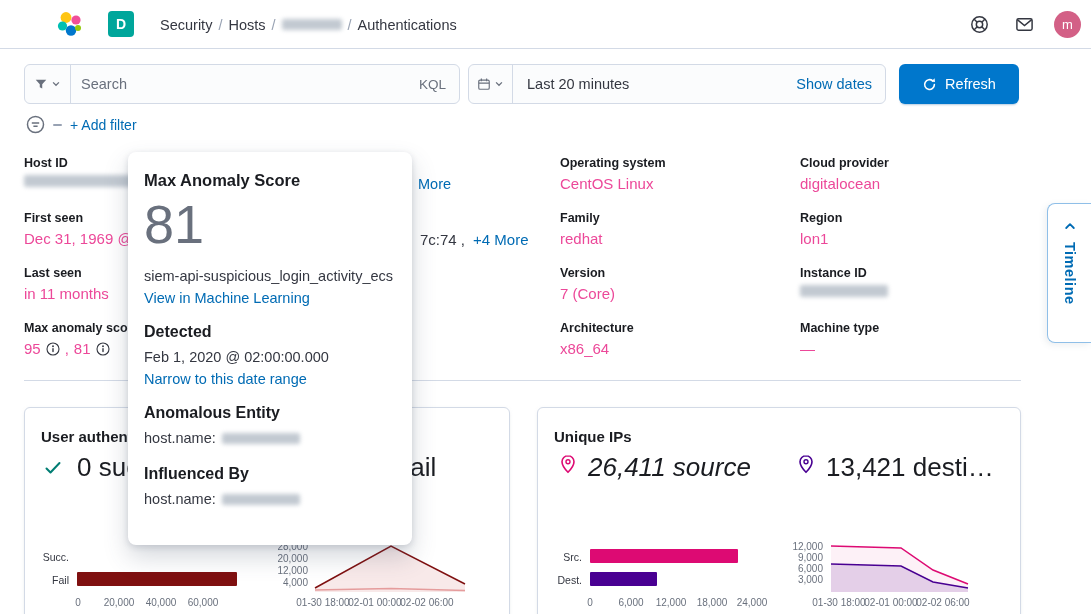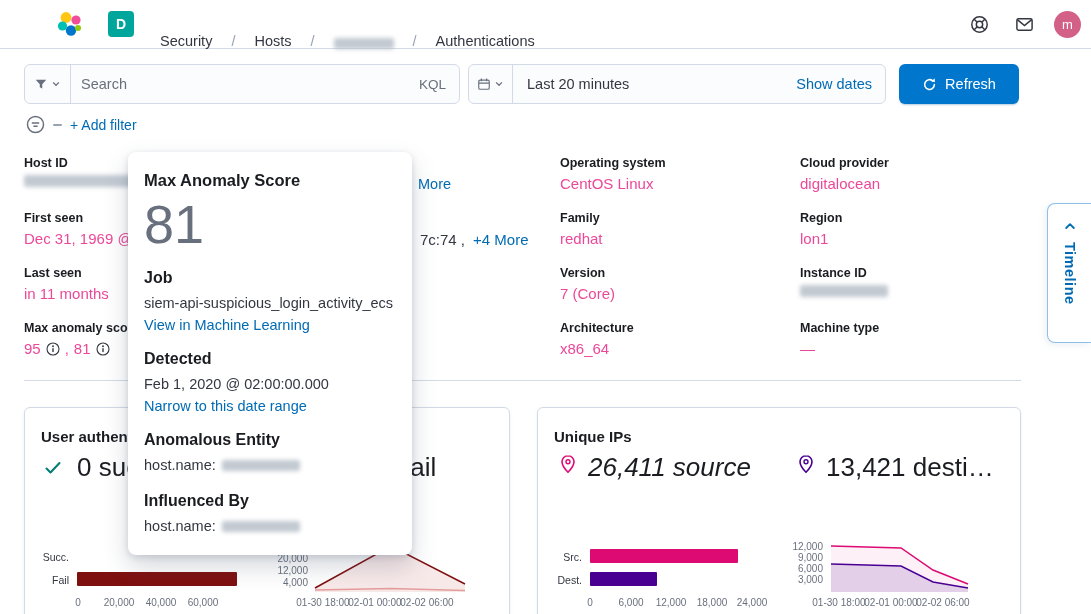--- a/index.html
+++ b/index.html
@@ -19,21 +19,21 @@
   }
   .icon-btn { background:none; border:none; cursor:pointer; display:flex; align-items:center; justify-content:center; padding:6px; }
   .hamburger { position:absolute; left:12px; top:12px; }
   .hamburger .bar { width:17px; height:2px; background:#343741; margin:3px 0; border-radius:1px; }
   .logo { position:absolute; left:56px; top:10px; }
   .dep-badge {
     position:absolute; left:108px; top:11px; width:26px; height:26px; border-radius:4px;
     background:#00A69B; color:#fff; font-size:14px; font-weight:700;
     display:flex; align-items:center; justify-content:center;
   }
-  .breadcrumb { position:absolute; left:160px; top:0; height:49px; display:flex; align-items:flex-end; gap:19px; font-size:14.5px; color:#343741; }
+  .breadcrumb { position:absolute; left:160px; top:0; height:49px; display:flex; align-items:center; gap:6px; font-size:14.5px; color:#343741; }
   .crumb { cursor:pointer; }
   .crumb-sep { color:#98A2B3; }
   .crumb-last { font-weight:500; }
   .hdr-right { position:absolute; right:10px; top:0; height:49px; display:flex; align-items:center; gap:14px; }
   .avatar {
     width:27px; height:27px; border-radius:50%; background:#D36086; color:#fff;
     font-size:13px; display:flex; align-items:center; justify-content:center; cursor:pointer;
   }
 
   
@@ -359,21 +359,20 @@
     </svg>
     <span class="tick" style="left:301px; top:189px;">01-30 18:00</span>
     <span class="tick" style="left:353px; top:189px;">02-01 00:00</span>
     <span class="tick" style="left:405px; top:189px;">02-02 06:00</span>
   </div>
 
   <div class="popover">
     <div class="pop-title">Max Anomaly Score</div>
     <div class="big-score">81</div>
 
-    <div class="pop-h">Job</div>
     <div class="pop-text">siem-api-suspicious_login_activity_ecs</div>
     <span class="link pop-link">View in Machine Learning</span>
 
     <div class="pop-h">Detected</div>
     <div class="pop-text">Feb 1, 2020 @ 02:00:00.000</div>
     <span class="link pop-link">Narrow to this date range</span>
 
     <div class="pop-h">Anomalous Entity</div>
     <div class="pop-text">
       <span>host.name:</span>

